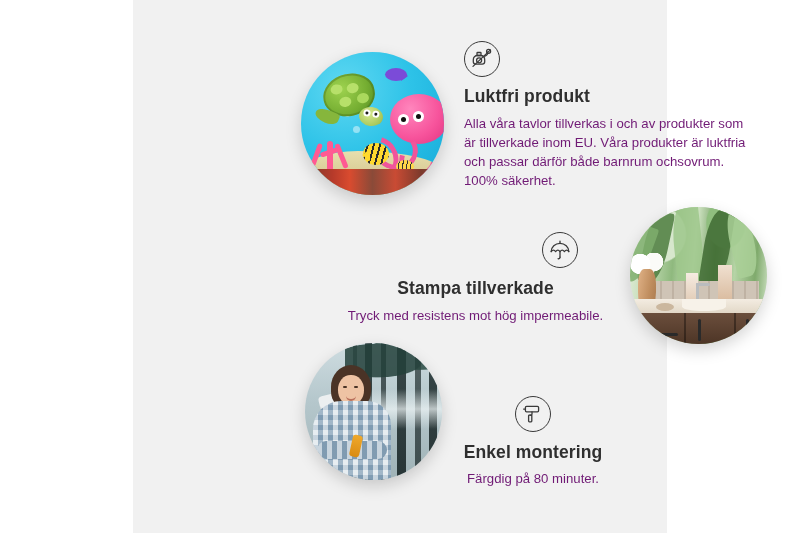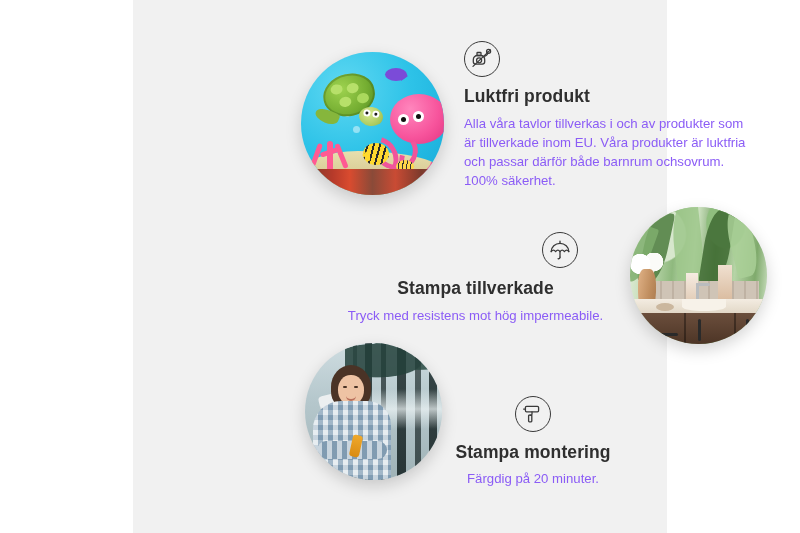--- a/index.html
+++ b/index.html
@@ -313,21 +313,21 @@
   }
   .feat-title {
     font-size: 17.5px;
     font-weight: bold;
     color: #2f2f2f;
     letter-spacing: .1px;
   }
   .feat-body {
     font-size: 13.2px;
     line-height: 19px;
-    color: #8b5cf6;
+    color: #701a75;
   }
 
   
   #feature-odour { left: 331px; top: 41px; width: 290px; text-align: left; }
   #feature-odour .feat-icon { margin-bottom: 9px; }
   #feature-odour .feat-title { margin-bottom: 7px; }
 
   
   #feature-water { left: 210px; top: 232px; width: 265px; text-align: center; }
   #feature-water .feat-icon { margin: 0 auto 10px auto; }
@@ -454,18 +454,18 @@
 
     <div class="feature" id="feature-mount">
       <div class="feat-icon">
         <svg width="24" height="24" viewBox="0 0 24 24" fill="none" stroke="#3a3a3a" stroke-width="1.3" stroke-linecap="round" stroke-linejoin="round">
           <rect x="4.4" y="4.4" width="13.2" height="5.4" rx="1.2"></rect>
           <path d="M11 9.8v2.1c0 .7-.5 1.2-1.2 1.2H9"></path>
           <rect x="7.6" y="13.1" width="3.2" height="6.7" rx="0.7"></rect>
           <line x1="4.4" y1="7.1" x2="2.6" y2="7.1"></line>
         </svg>
       </div>
-      <div class="feat-title">Stampa montering</div>
-      <div class="feat-body">Färgdig på 20 minuter.</div>
+      <div class="feat-title">Enkel montering</div>
+      <div class="feat-body">Färgdig på 80 minuter.</div>
     </div>
 
   </div>
 </div>
 
 </body></html>

